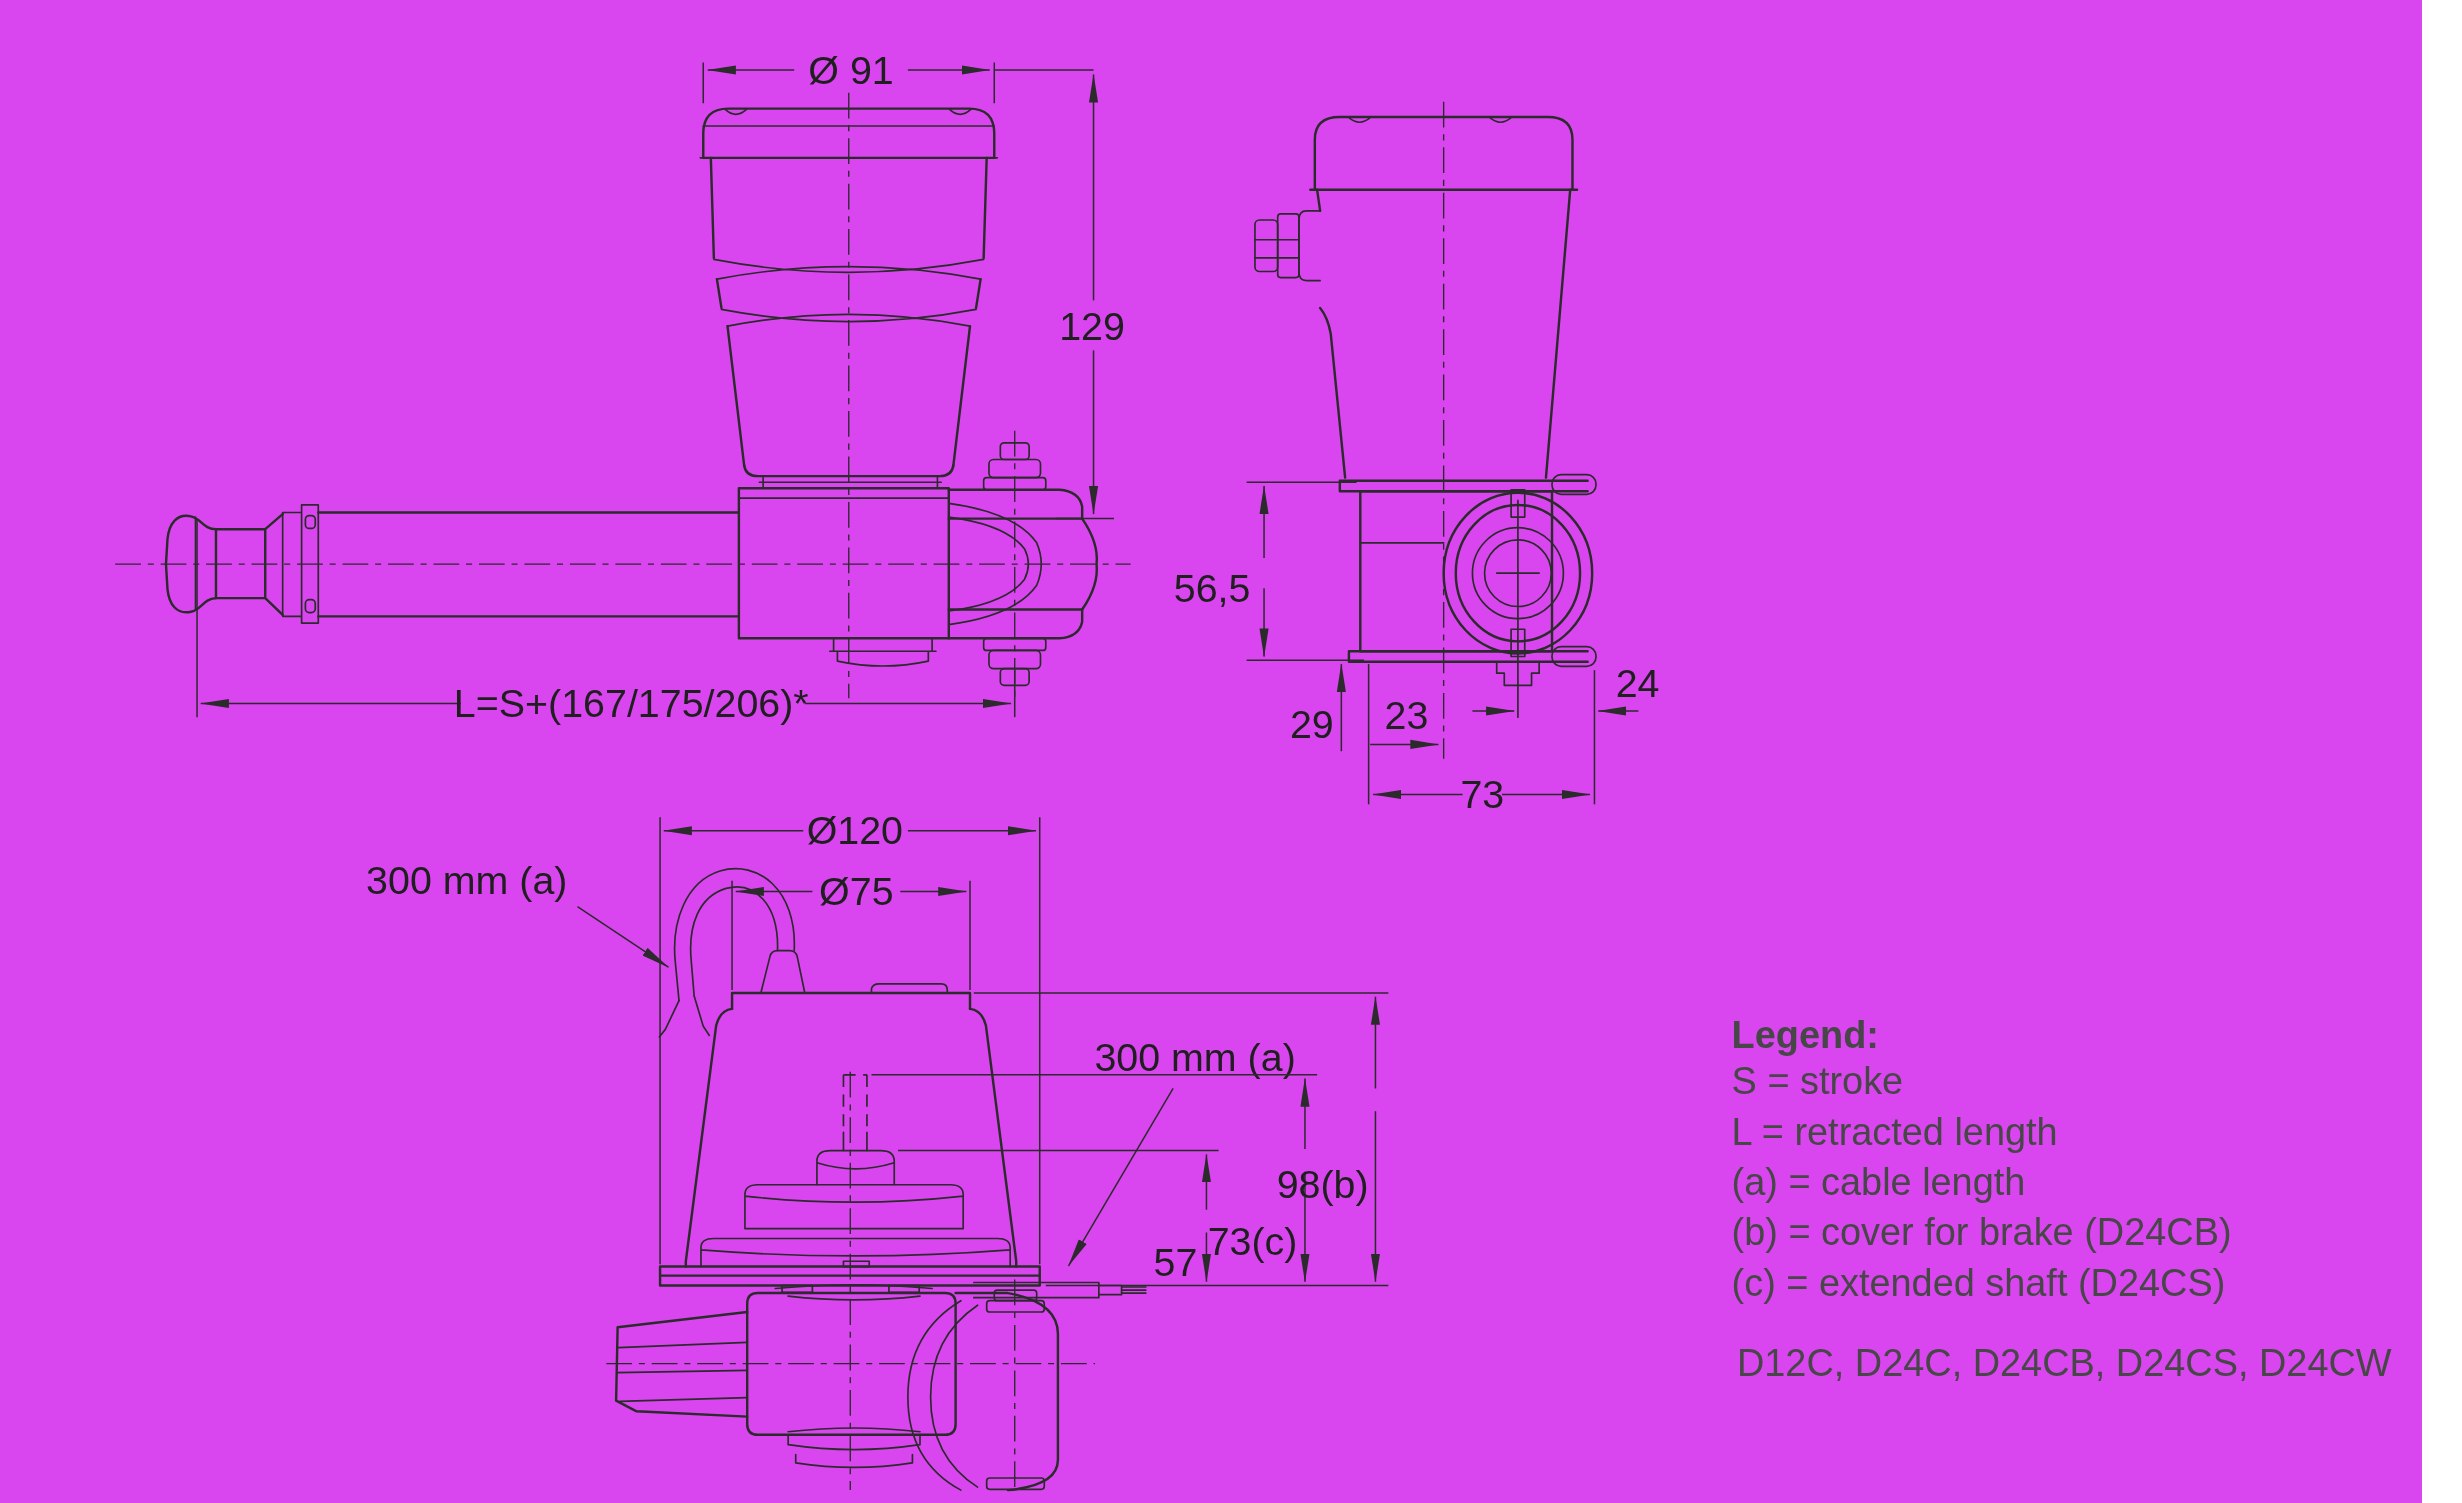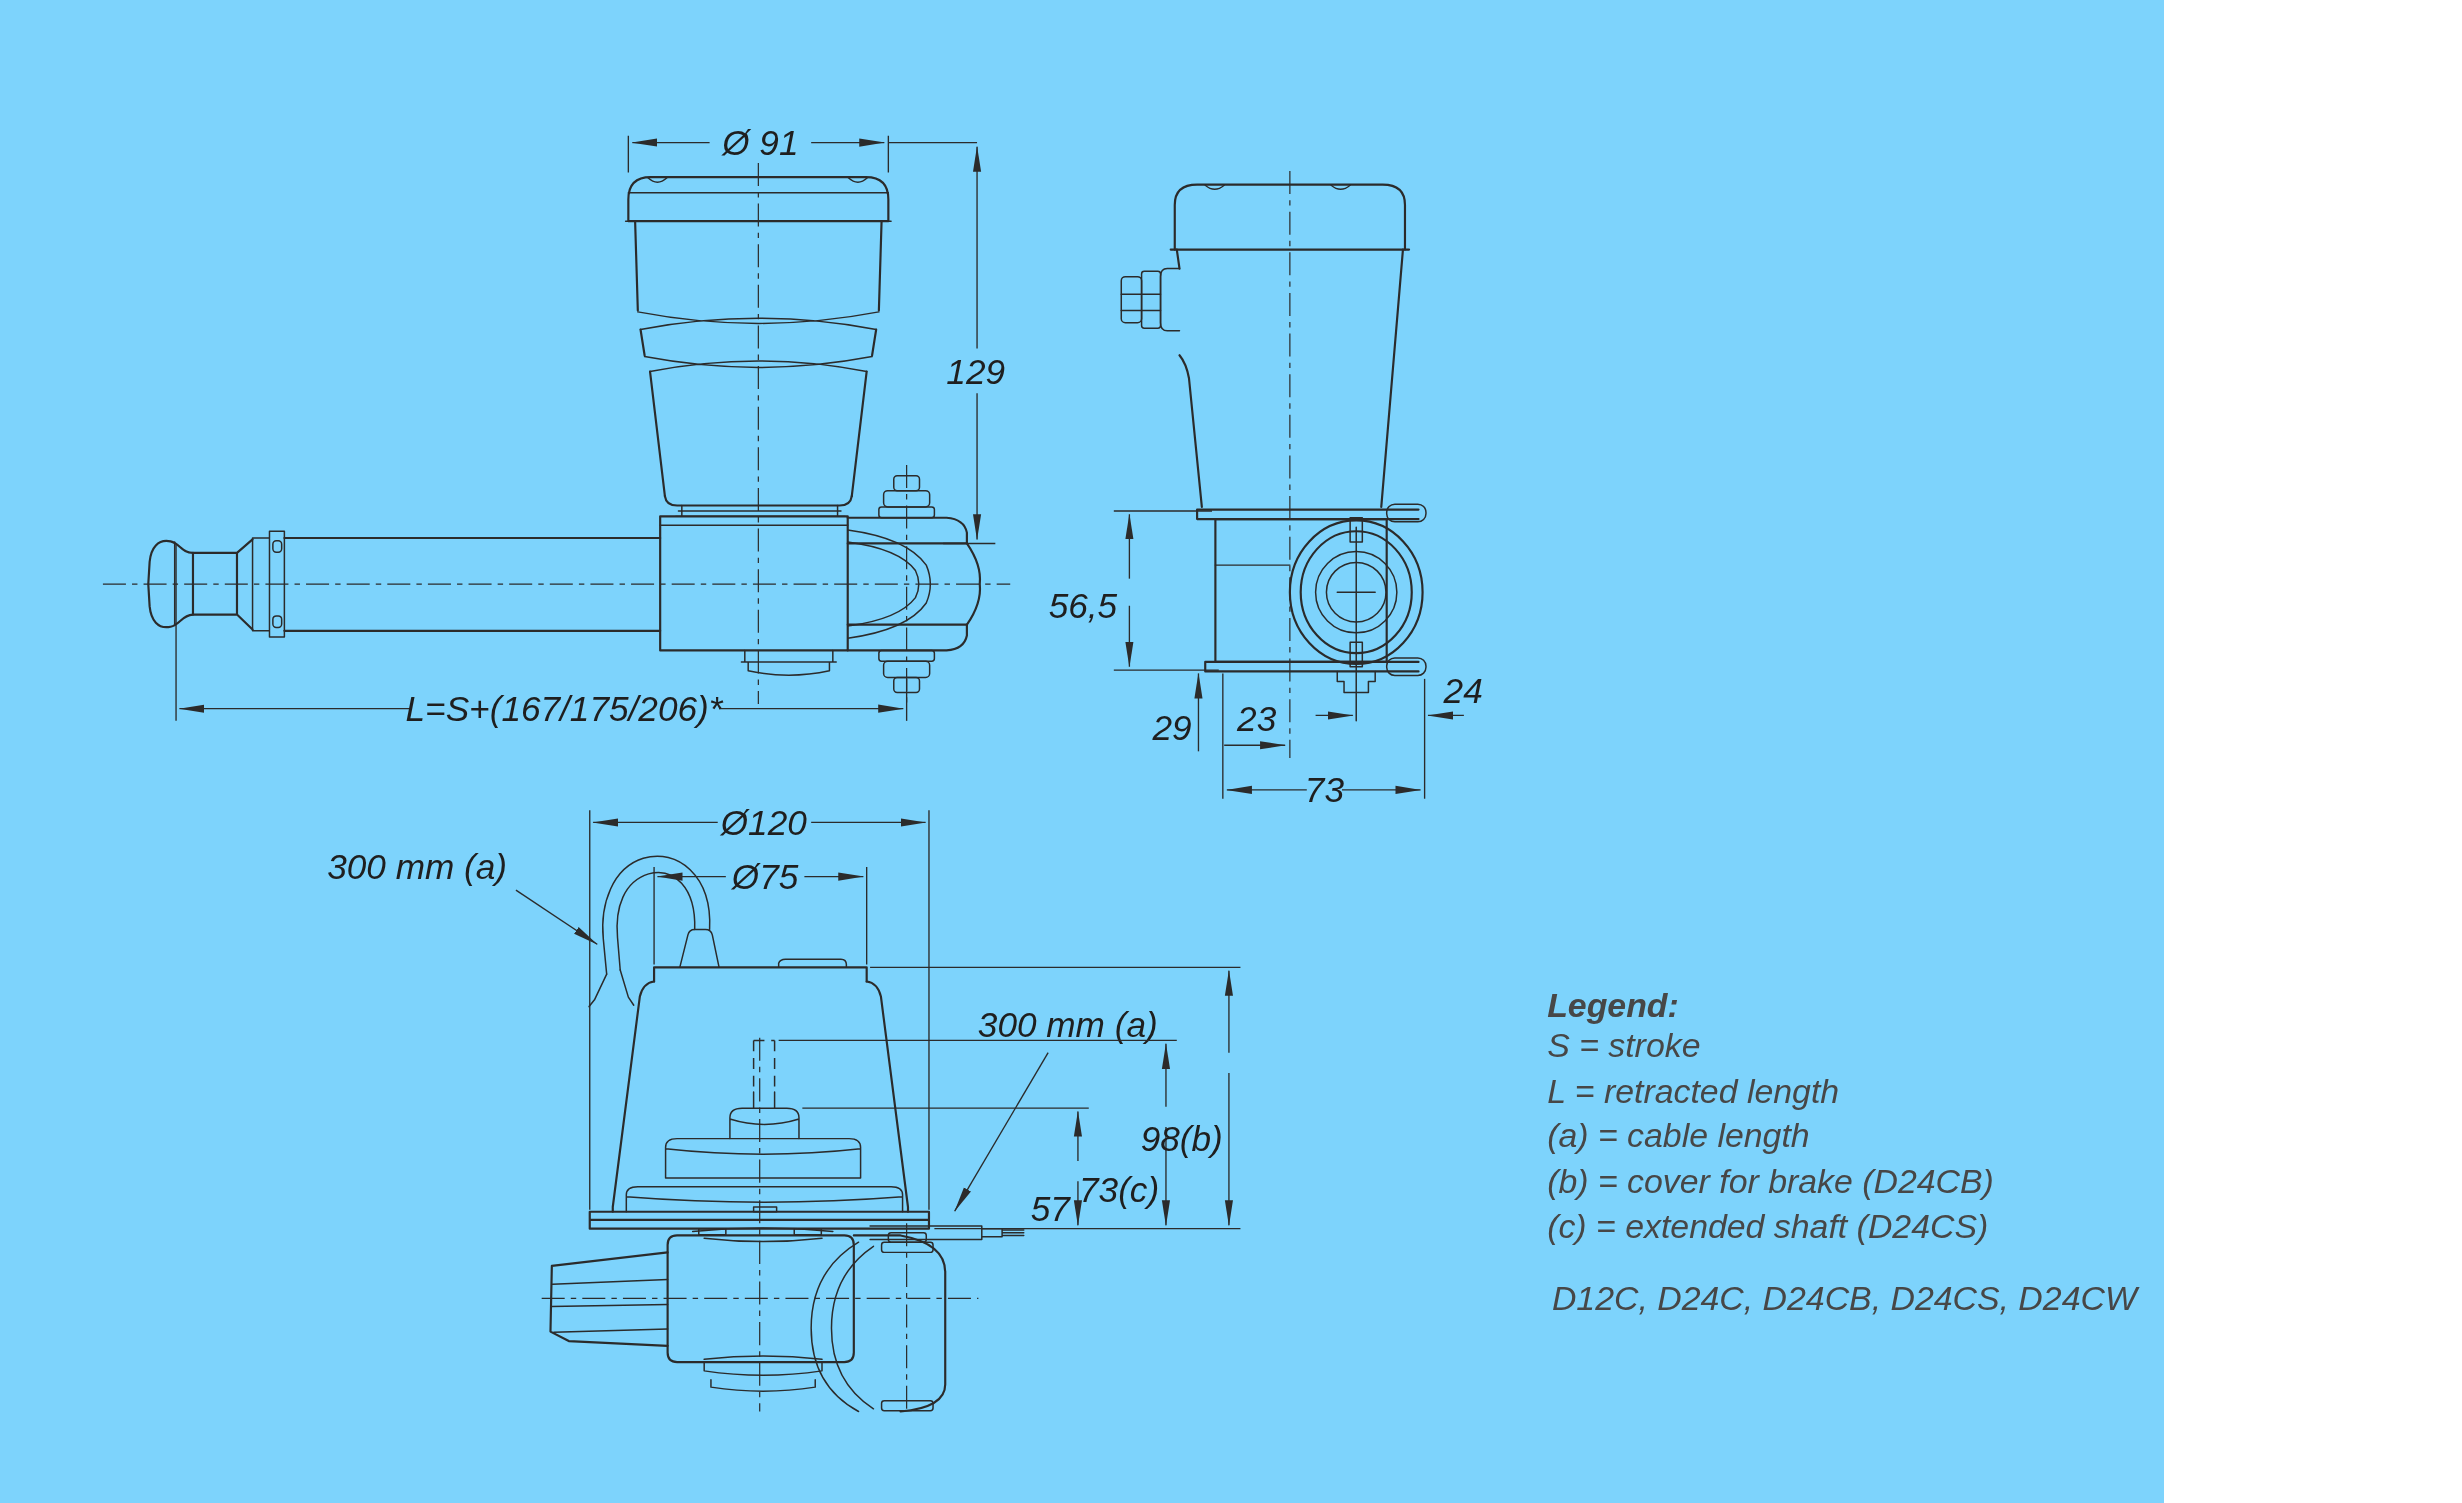--- a/index.html
+++ b/index.html
@@ -1,16 +1,16 @@
 <!DOCTYPE html>
 <html style="font-size:12.3px"><head>
 <meta charset="utf-8">
 <style>
   html,body{margin:0;padding:0;background:#ffffff;}
-  .stage{position:relative;width:2164px;height:1504px;background:#7dd3fc;overflow:hidden;font-style:italic;}
+  .stage{position:relative;width:2422px;height:1504px;background:#d946ef;overflow:hidden;}
   svg{display:block;width:100%;height:100%;}
   .ln   {fill:none;stroke:#2b2b2b;stroke-width:3.2;stroke-linecap:round;stroke-linejoin:round;}
   .ln2  {fill:none;stroke:#2b2b2b;stroke-width:2.2;stroke-linecap:round;stroke-linejoin:round;}
   .dimln{fill:none;stroke:#2b2b2b;stroke-width:2;}
   .cl   {fill:none;stroke:#2b2b2b;stroke-width:1.8;stroke-dasharray:34 9 8 9;}
   .hid  {fill:none;stroke:#2b2b2b;stroke-width:2.2;stroke-dasharray:16 10;}
   text{font-family:"Liberation Sans","DejaVu Sans",sans-serif;}
   .dim{font-size:52px;fill:#1f1f1f;}
   .leg{font-size:50px;fill:#474747;}
   .leg-b{font-weight:bold;}

